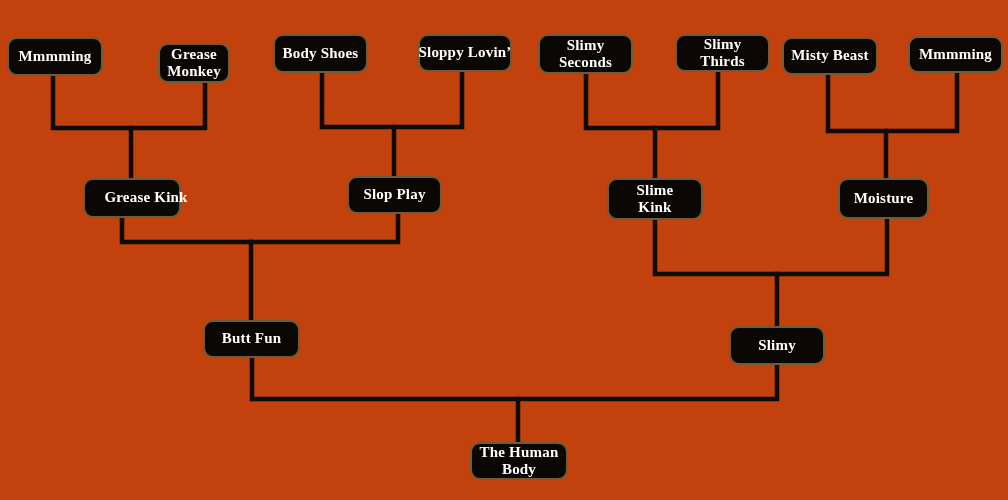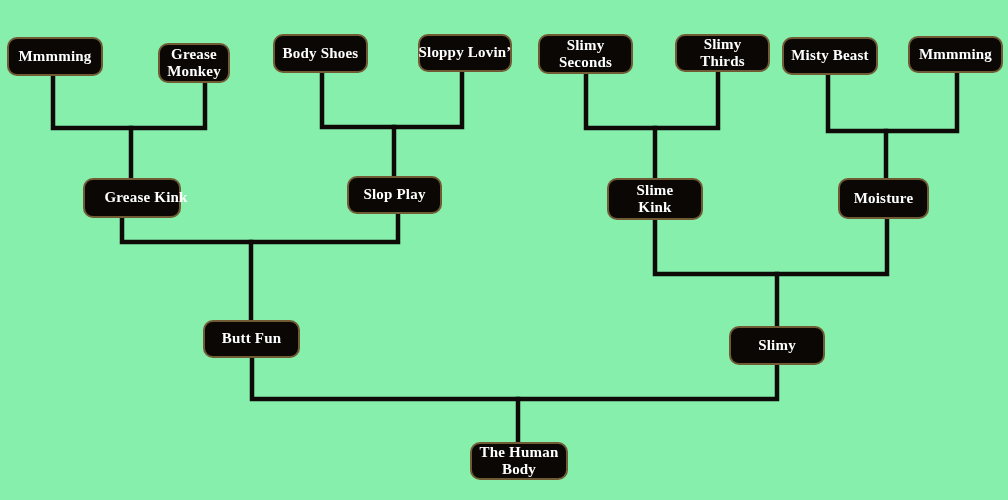--- a/index.html
+++ b/index.html
@@ -1,19 +1,19 @@
 <!DOCTYPE html>
 <html><head>
 <meta charset="utf-8">
 <style>
   html,body{margin:0;padding:0;background:#ffffff;}
   .stage{
     position:relative;
     width:1008px;height:500px;
-    background:#86efac;
+    background:#c2410c;
     overflow:hidden;
     font-family:"Liberation Serif", serif;
   }
   #edges-layer{position:absolute;left:0;top:0;width:1008px;height:500px;}
   .node{
     position:absolute;
     box-sizing:border-box;
     background:#0a0705;
     border:2px solid rgba(198,160,92,.55);
     border-radius:10px;

